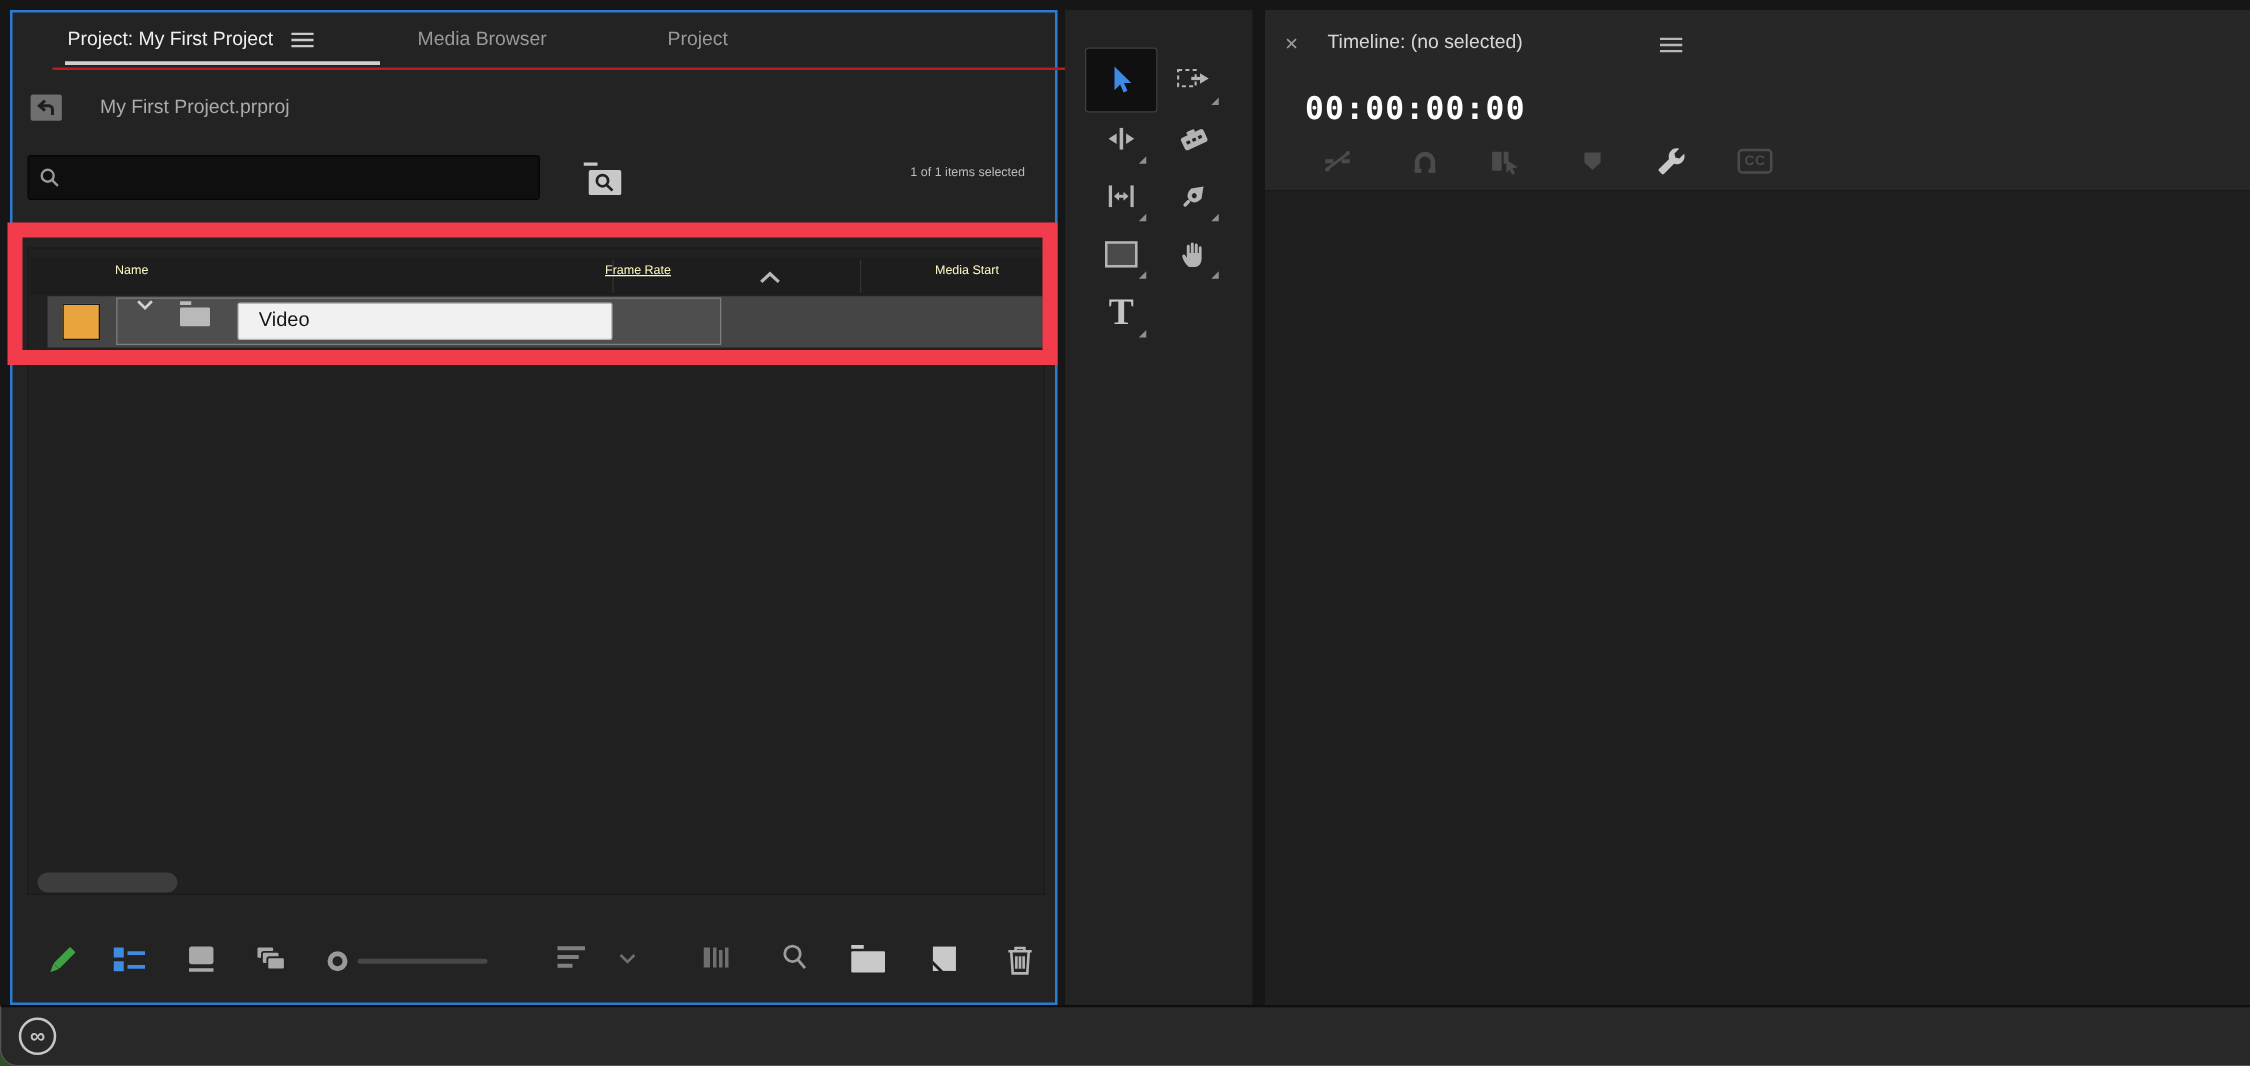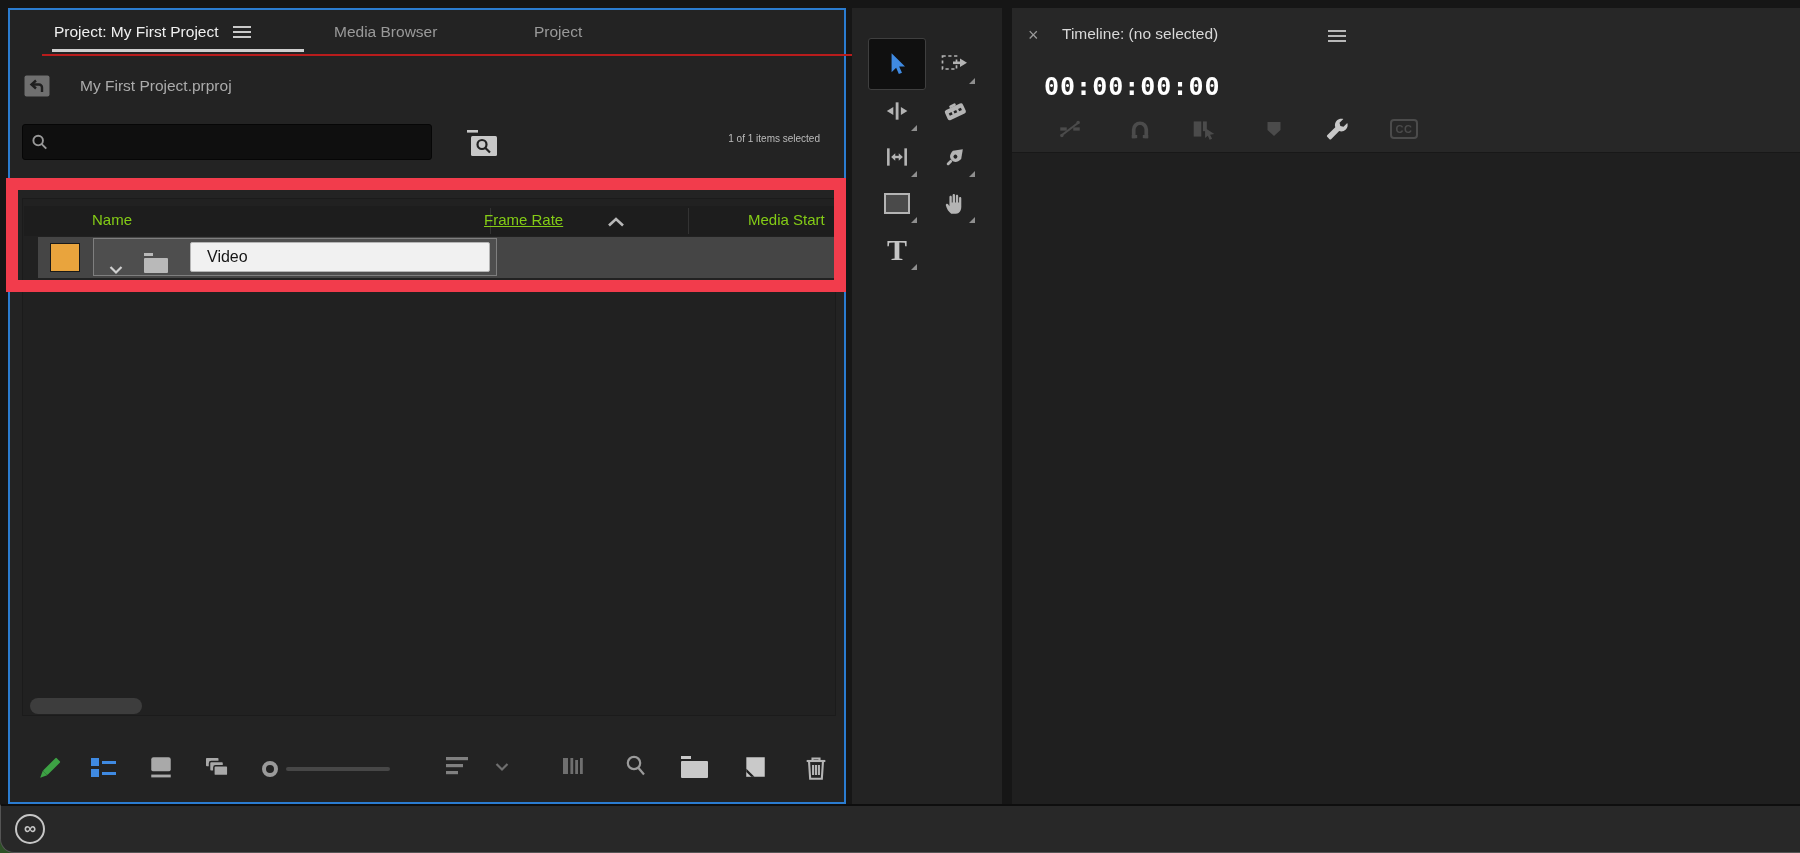--- a/index.html
+++ b/index.html
@@ -17,26 +17,26 @@
   .tab-underline{position:absolute;left:10px;top:39px;width:252px;height:3px;background:#cfcfcf;}
   .hamb rect{fill:#c9c9c9;}
   .crumb-label{color:#ababab;font-size:15.5px;}
   .searchbox{position:absolute;left:12px;top:114px;width:410px;height:36px;background:#0f0f0f;
              border:1px solid #060606;border-radius:3px;display:flex;align-items:center;padding:0 8px;}
   .searchbox input{background:transparent;border:none;outline:none;color:#cccccc;font-size:14px;width:100%;
                    font-family:"Liberation Sans",sans-serif;}
   .sel-status{position:absolute;right:24px;top:123px;color:#bcbcbc;font-size:10px;}
   .list-area{position:absolute;left:12px;top:188px;width:814px;height:518px;background:#212121;border:1px solid #1b1b1b;}
   .tbl-header{position:absolute;left:14px;top:196px;width:810px;height:30px;background:#1d1d1d;
-              color:#84cc16;font-size:15px;}
+              color:#fef9c3;font-size:10px;}
   .col-sep{position:absolute;top:2px;width:1px;height:26px;background:#333333;}
   .tbl-row{position:absolute;left:28px;top:227px;width:796px;height:41px;background:#454545;}
   .swatch{position:absolute;left:12px;top:6px;width:30px;height:29px;background:#e9a43d;border:1px solid #191919;}
-  .name-cell{position:absolute;left:55px;top:1px;width:404px;height:38px;background:#4e4e4e;border:1px solid #7f7f7f;
-             display:flex;align-items:flex-end;}
+  .name-cell{position:absolute;left:55px;top:1px;width:484px;height:38px;background:#4e4e4e;border:1px solid #7f7f7f;
+             display:flex;align-items:flex-start;}
   .rename-input{position:absolute;left:96px;top:3px;width:300px;height:30px;background:#f1f1f1;border:1px solid #b5b5b5;
                 border-radius:2px;color:#151515;font-size:16px;padding:0 0 0 16px;outline:none;
                 font-family:"Liberation Sans",sans-serif;}
   .hscroll{position:absolute;left:20px;top:688px;width:112px;height:16px;background:#3d3d3d;border-radius:8px;}
   .footer{position:absolute;left:0;top:732px;width:100%;height:58px;}
   .ficon{position:absolute;top:12px;display:flex;align-items:center;justify-content:center;}
   
   .annotation{position:absolute;left:6px;top:178px;width:840px;height:114px;border:12px solid #f23c4c;z-index:40;pointer-events:none;}
   
   .tools-panel{left:852px;top:8px;width:150px;height:796px;}

